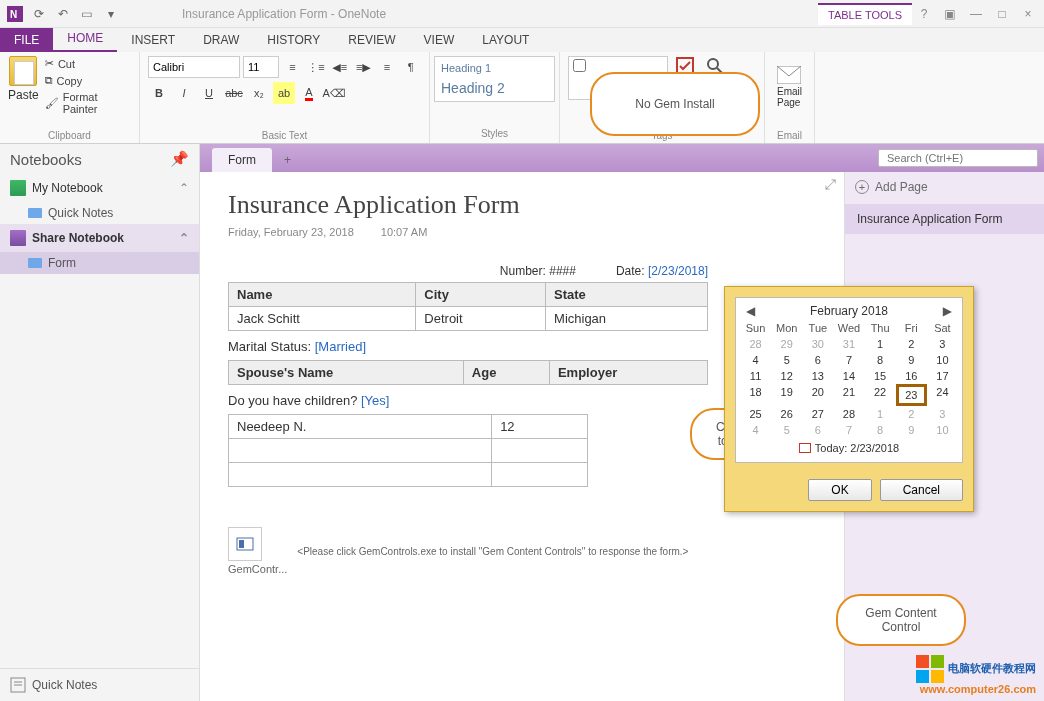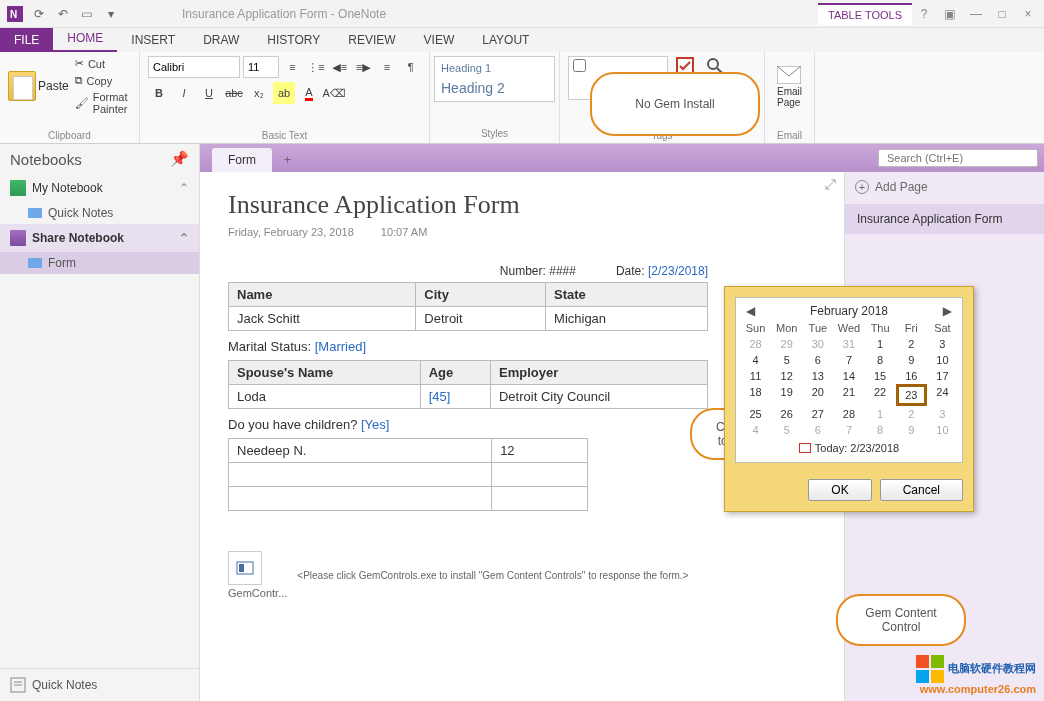--- a/index.html
+++ b/index.html
@@ -20,21 +20,21 @@
 .tabs .tab { padding: 5px 14px; color: #444; cursor: pointer; }
 .tabs .tab.active { border-bottom: 2px solid #7b2e8c; color: #7b2e8c; }
 .tabs .layout-tab { padding: 5px 14px; color: #444; }
 
 
 .ribbon { height: 92px; background: #f9f9f9; border-bottom: 1px solid #d0d0d0; display: flex; }
 .group { border-right: 1px solid #e0e0e0; padding: 4px 8px 2px; display: flex; flex-direction: column; }
 .group-label { font-size: 10px; color: #888; text-align: center; margin-top: auto; padding-top: 2px; }
 .clipboard-group { width: 140px; }
 .clipboard-inner { display: flex; gap: 4px; }
-.paste-btn { display: flex; flex-direction: row; align-items: center; gap: 2px; cursor: pointer; }
+.paste-btn { display: flex; flex-direction: column; align-items: center; gap: 2px; cursor: pointer; }
 .paste-icon { width: 28px; height: 30px; background: linear-gradient(#f7d774,#e8b93c); border: 1px solid #c9a22a; border-radius: 2px; position: relative; }
 .paste-icon::before { content: ""; position: absolute; top: 4px; left: 4px; width: 18px; height: 22px; background: #fff; border: 1px solid #ccc; }
 .clip-btns { display: flex; flex-direction: column; gap: 2px; font-size: 11px; color: #444; }
 .clip-btns div { display: flex; align-items: center; gap: 4px; cursor: pointer; padding: 1px 2px; }
 
 .font-group { width: 290px; }
 .font-row { display: flex; gap: 3px; align-items: center; margin-bottom: 4px; }
 .font-select { height: 22px; border: 1px solid #ccc; background: #fff; font-size: 11px; padding: 0 4px; }
 .btn-sm { width: 22px; height: 22px; border: 1px solid transparent; display: flex; align-items: center; justify-content: center; cursor: pointer; font-size: 11px; color: #444; }
 
@@ -348,25 +348,20 @@
           </table>
 
         <div class="form-row"><span>Marital Status:</span> <span class="link-val">[Married]</span></div>
 
         <table class="form-tbl">
           <tbody>
               <tr>
                 <th>Spouse's Name</th>
                 <th>Age</th>
                 <th>Employer</th>
-              </tr>
-          <tr>
-                <td>Loda</td>
-                <td class="link-val">[45]</td>
-                <td>Detroit City Council</td>
               </tr>
         </tbody>
           </table>
 
         <div class="form-row"><span>Do you have children?</span> <span class="link-val">[Yes]</span></div>
 
         <table class="form-tbl" style="width:360px">
           <tbody>
           <tr>
                 <td>Needeep N.</td>

